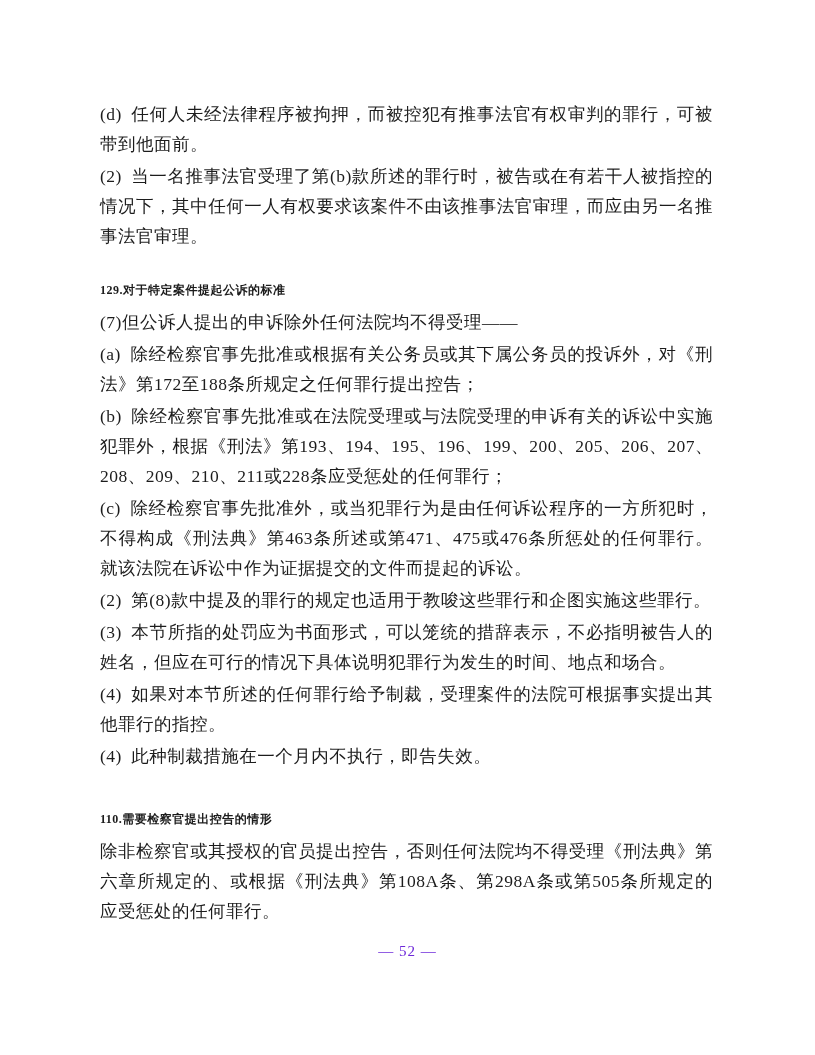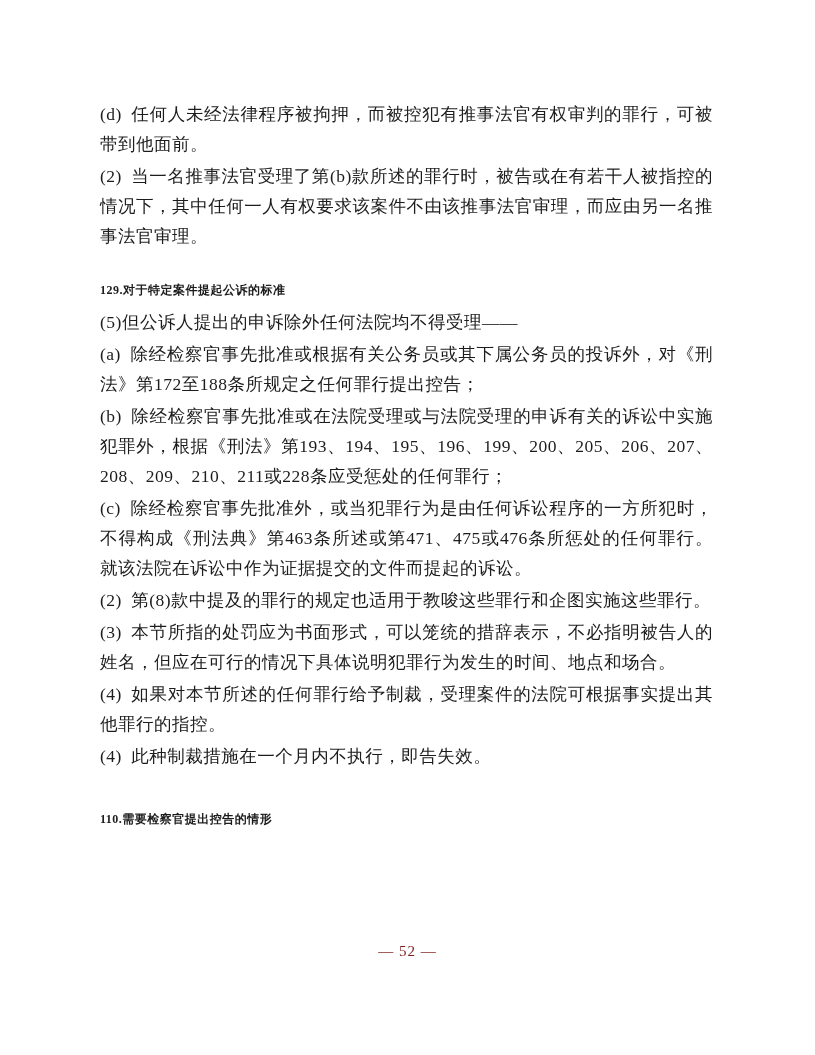--- a/index.html
+++ b/index.html
@@ -41,41 +41,42 @@
   .heading-130 {
     margin-top: 33px;
   }
   .footer {
     position: absolute;
     left: 0;
     right: 0;
     top: 943px;
     text-align: center;
     font-size: 15px;
-    color: #7f1d1d;
+    color: #6d28d9;
     letter-spacing: 1px;
   }
 </style>
 </head>
 <body>
 
 <div class="page">
   <div class="content">
 
     <p class="para">(d) 任何人未经法律程序被拘押，而被控犯有推事法官有权审判的罪行，可被带到他面前。</p>
     <p class="para">(2) 当一名推事法官受理了第(b)款所述的罪行时，被告或在有若干人被指控的情况下，其中任何一人有权要求该案件不由该推事法官审理，而应由另一名推事法官审理。</p>
 
     <h2 class="heading">129.对于特定案件提起公诉的标准</h2>
-    <p class="para">(5)但公诉人提出的申诉除外任何法院均不得受理——</p>
+    <p class="para">(7)但公诉人提出的申诉除外任何法院均不得受理——</p>
     <p class="para">(a) 除经检察官事先批准或根据有关公务员或其下属公务员的投诉外，对《刑法》第172至188条所规定之任何罪行提出控告；</p>
     <p class="para">(b) 除经检察官事先批准或在法院受理或与法院受理的申诉有关的诉讼中实施犯罪外，根据《刑法》第193、194、195、196、199、200、205、206、207、208、209、210、211或228条应受惩处的任何罪行；</p>
     <p class="para">(c) 除经检察官事先批准外，或当犯罪行为是由任何诉讼程序的一方所犯时，不得构成《刑法典》第463条所述或第471、475或476条所惩处的任何罪行。就该法院在诉讼中作为证据提交的文件而提起的诉讼。</p>
     <p class="para">(2) 第(8)款中提及的罪行的规定也适用于教唆这些罪行和企图实施这些罪行。</p>
     <p class="para">(3) 本节所指的处罚应为书面形式，可以笼统的措辞表示，不必指明被告人的姓名，但应在可行的情况下具体说明犯罪行为发生的时间、地点和场合。</p>
     <p class="para">(4) 如果对本节所述的任何罪行给予制裁，受理案件的法院可根据事实提出其他罪行的指控。</p>
     <p class="para">(4) 此种制裁措施在一个月内不执行，即告失效。</p>
 
     <h2 class="heading heading-130">110.需要检察官提出控告的情形</h2>
+    <p class="para">除非检察官或其授权的官员提出控告，否则任何法院均不得受理《刑法典》第六章所规定的、或根据《刑法典》第108A条、第298A条或第505条所规定的应受惩处的任何罪行。</p>
 
   </div>
 
   <div class="footer">— 52 —</div>
 </div>
 
 </body></html>

